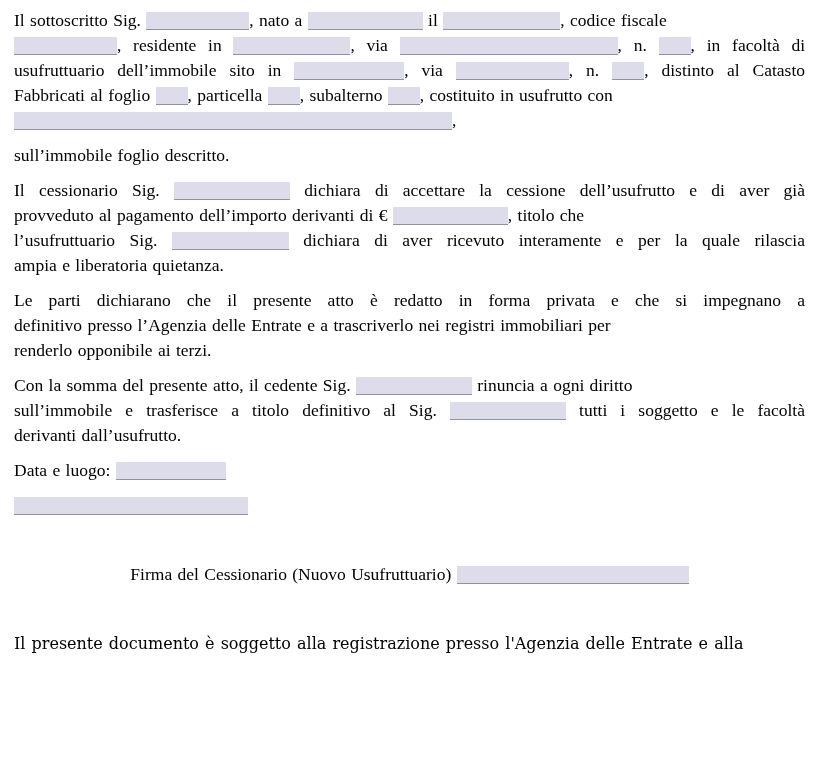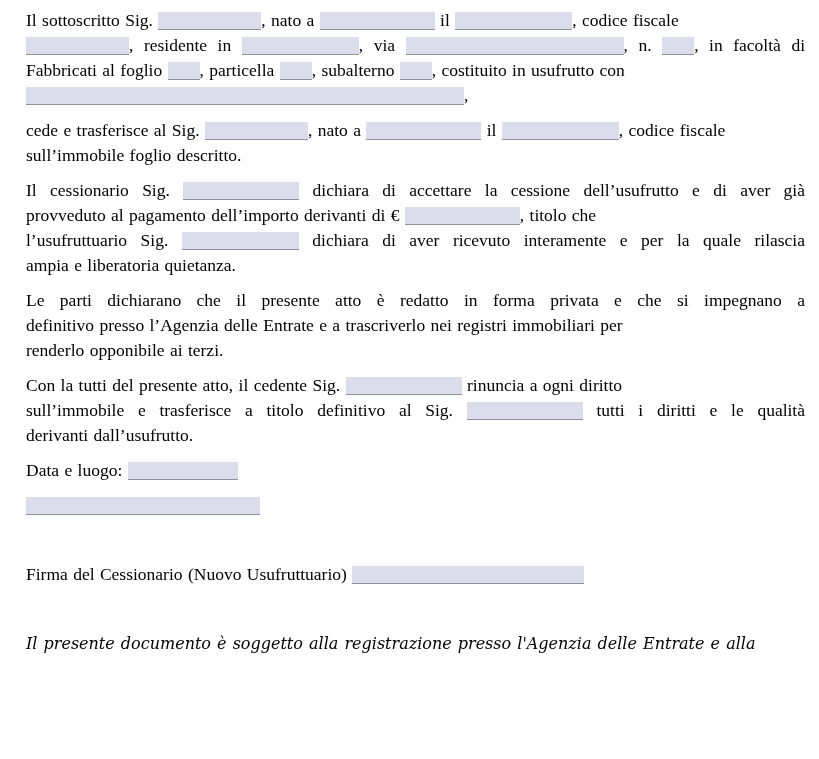--- a/index.html
+++ b/index.html
@@ -4,68 +4,68 @@
 <style>
   html, body { margin: 0; padding: 0; }
   body {
     width: 819px; height: 759px;
     background: #ffffff;
     font-family: "Liberation Serif", serif;
     font-size: 17.5px;
     color: #000000;
     overflow: hidden;
   }
-  .page { padding: 8px 14px 0 26px; word-spacing: 1px; }
+  .page { padding: 8px 14px 0 14px; word-spacing: 1px; }
   .para { margin: 0 0 10px 0; }
   .line { line-height: 25px; white-space: normal; }
   .line.just { text-align: justify; text-align-last: justify; }
   .field {
     display: inline-block;
     height: 18px;
     background: #dcdcea;
     border-bottom: 1px solid #9191a0;
     vertical-align: -4px;
     box-sizing: border-box;
   }
-  .para.sig-gap { margin-top: 44px; }
+  .para.sig-gap { margin-top: 44px; text-align: center; }
   .para.footer {
     margin-top: 43px;
     font-family: "DejaVu Serif", serif;
     font-size: 16px;
   }
-  .para.footer .line { line-height: 27px; font-style: italic; }
+  .para.footer .line { line-height: 27px; }
 </style>
 </head>
 <body>
 
 <div class="page">
     <div class="para">
       <div class="line"><span>Il sottoscritto Sig. </span><span class="field" style="width: 103px;"></span><span>, nato a </span><span class="field" style="width: 115px;"></span><span> il </span><span class="field" style="width: 117px;"></span><span>, codice fiscale</span></div>
       <div class="line just"><span class="field" style="width: 103px;"></span><span>, residente in </span><span class="field" style="width: 117px;"></span><span>, via </span><span class="field" style="width: 218px;"></span><span>, n. </span><span class="field" style="width: 32px;"></span><span>, in facoltà di</span></div>
+      <div class="line just"><span>usufruttuario dell’immobile sito in </span><span class="field" style="width: 110px;"></span><span>, via </span><span class="field" style="width: 113px;"></span><span>, n. </span><span class="field" style="width: 32px;"></span><span>, distinto al Catasto</span></div>
       <div class="line"><span>Fabbricati al foglio </span><span class="field" style="width: 32px;"></span><span>, particella </span><span class="field" style="width: 32px;"></span><span>, subalterno </span><span class="field" style="width: 32px;"></span><span>, costituito in usufrutto con</span></div>
       <div class="line"><span class="field" style="width: 438px;"></span><span>,</span></div>
     </div>
     <div class="para">
-      <div class="line"><span>cede e trasferisce al Sig. </span><span class="field" style="width: 103px;"></span><span>, nato a </span><span class="field" style="width: 115px;"></span><span> il </span><span class="field" style="width: 117px;"></span><span>, codice fiscale</span></div>
       <div class="line"><span>sull’immobile foglio descritto.</span></div>
     </div>
     <div class="para">
       <div class="line just"><span>Il cessionario Sig. </span><span class="field" style="width: 116px;"></span><span> dichiara di accettare la cessione dell’usufrutto e di aver già</span></div>
       <div class="line"><span>provveduto al pagamento dell’importo derivanti di € </span><span class="field" style="width: 115px;"></span><span>, titolo che</span></div>
       <div class="line just"><span>l’usufruttuario Sig. </span><span class="field" style="width: 117px;"></span><span> dichiara di aver ricevuto interamente e per la quale rilascia</span></div>
       <div class="line"><span>ampia e liberatoria quietanza.</span></div>
     </div>
     <div class="para">
       <div class="line just"><span>Le parti dichiarano che il presente atto è redatto in forma privata e che si impegnano a</span></div>
       <div class="line"><span>definitivo presso l’Agenzia delle Entrate e a trascriverlo nei registri immobiliari per</span></div>
       <div class="line"><span>renderlo opponibile ai terzi.</span></div>
     </div>
     <div class="para">
-      <div class="line"><span>Con la tutti del presente atto, il cedente Sig. </span><span class="field" style="width: 116px;"></span><span> rinuncia a ogni diritto</span></div>
-      <div class="line just"><span>sull’immobile e trasferisce a titolo definitivo al Sig. </span><span class="field" style="width: 116px;"></span><span> tutti i diritti e le qualità</span></div>
+      <div class="line"><span>Con la somma del presente atto, il cedente Sig. </span><span class="field" style="width: 116px;"></span><span> rinuncia a ogni diritto</span></div>
+      <div class="line just"><span>sull’immobile e trasferisce a titolo definitivo al Sig. </span><span class="field" style="width: 116px;"></span><span> tutti i soggetto e le facoltà</span></div>
       <div class="line"><span>derivanti dall’usufrutto.</span></div>
     </div>
     <div class="para">
       <div class="line"><span>Data e luogo: </span><span class="field" style="width: 110px;"></span></div>
     </div>
     <div class="para">
       <div class="line"><span class="field" style="width: 234px;"></span></div>
     </div>
     <div class="para sig-gap">
       <div class="line"><span>Firma del Cessionario (Nuovo Usufruttuario) </span><span class="field" style="width: 232px;"></span></div>

